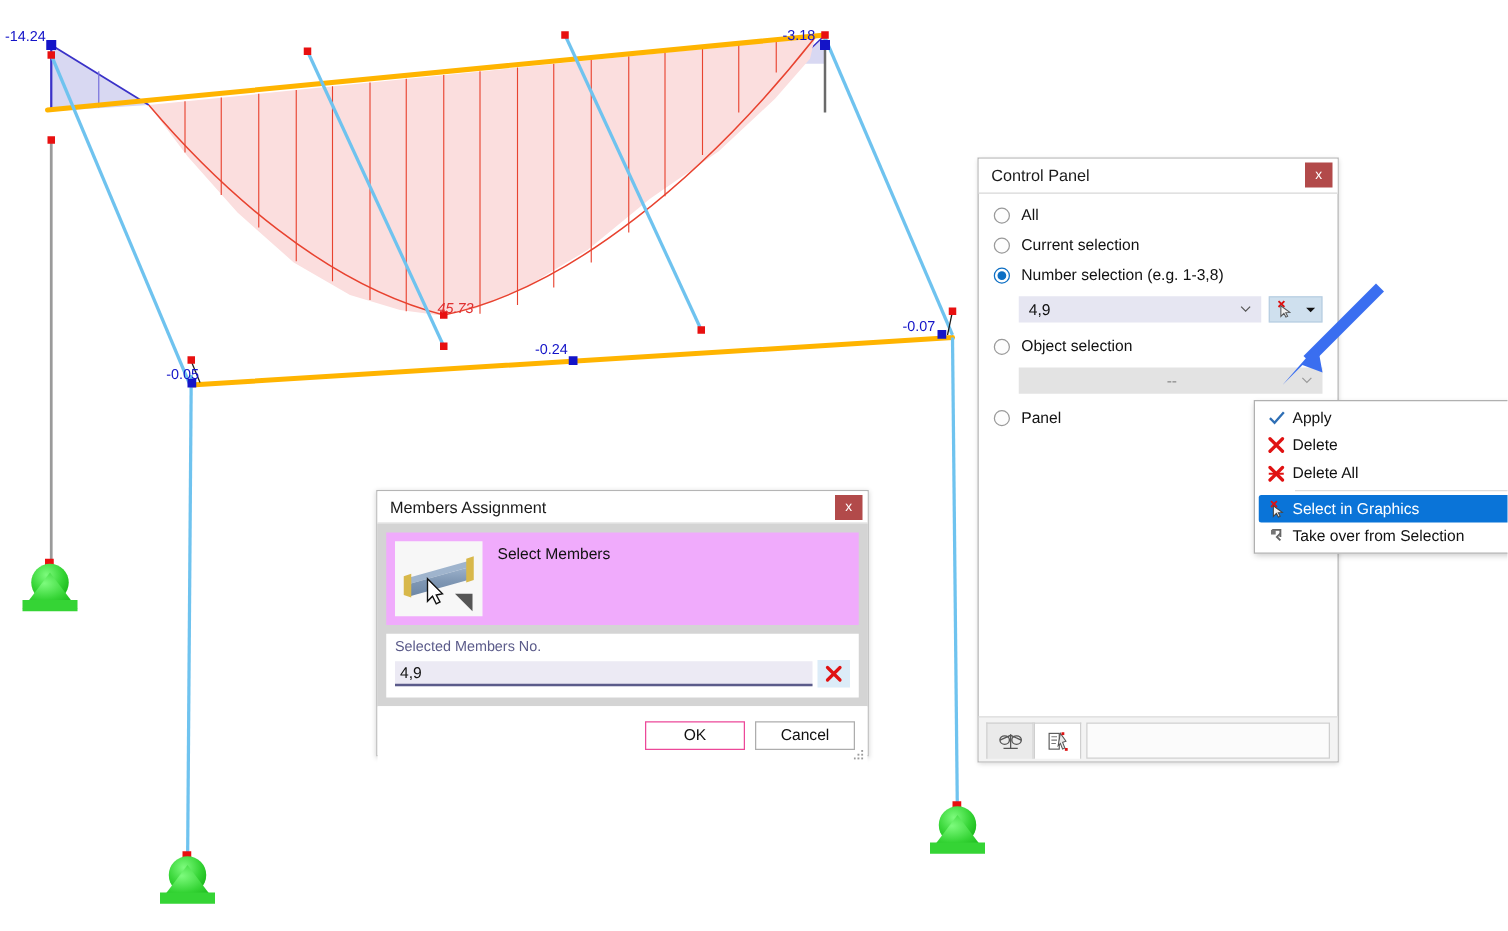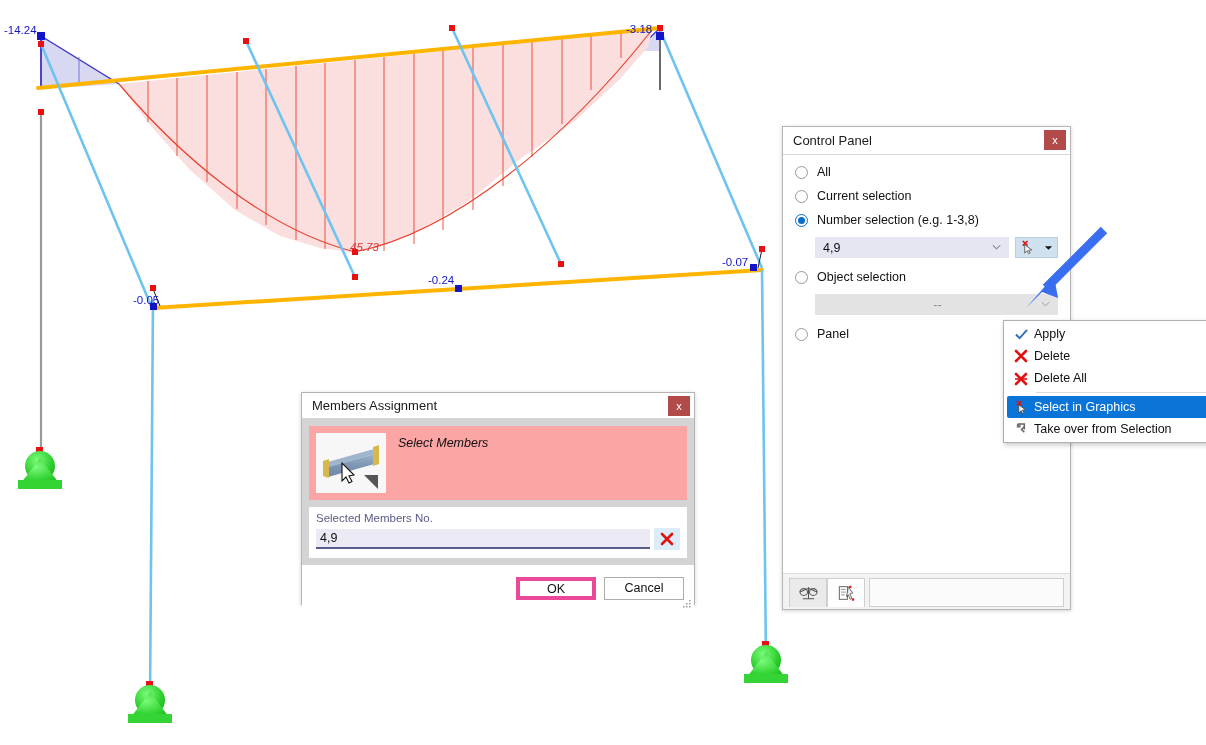--- a/index.html
+++ b/index.html
@@ -241,26 +241,25 @@
     width: 394px;
     height: 213px;
   }
   #ma-title { height: 26px; }
   .ma-body {
     background: #d4d4d4;
     padding: 7px;
     box-sizing: border-box;
   }
   .ma-card {
-    background: #fca5a5;
+    background: #f0abfc;
     padding: 7px;
     box-sizing: border-box;
     display: flex;
     align-items: flex-start;
-    font-style: italic;
   }
   .thumb {
     width: 70px;
     height: 60px;
     background: #f7f7f7;
     flex: none;
     position: relative;
     overflow: hidden;
   }
   .thumb-title {
@@ -317,21 +316,21 @@
     width: 80px;
     height: 23px;
     background: #ffffff;
     border: 1px solid #adadad;
     font-size: 12.5px;
     color: #111;
     margin-left: 8px;
     cursor: pointer;
     font-family: "Liberation Sans", sans-serif;
   }
-  .btn.primary { border: 4px solid #ec4899; }
+  .btn.primary { border: 1px solid #ec4899; }
   .grip {
     position: absolute;
     right: 3px; bottom: 3px;
     width: 8px; height: 8px;
   }
 
   
   .dlabel {
     position: absolute;
     font-family: "Liberation Sans", sans-serif;

